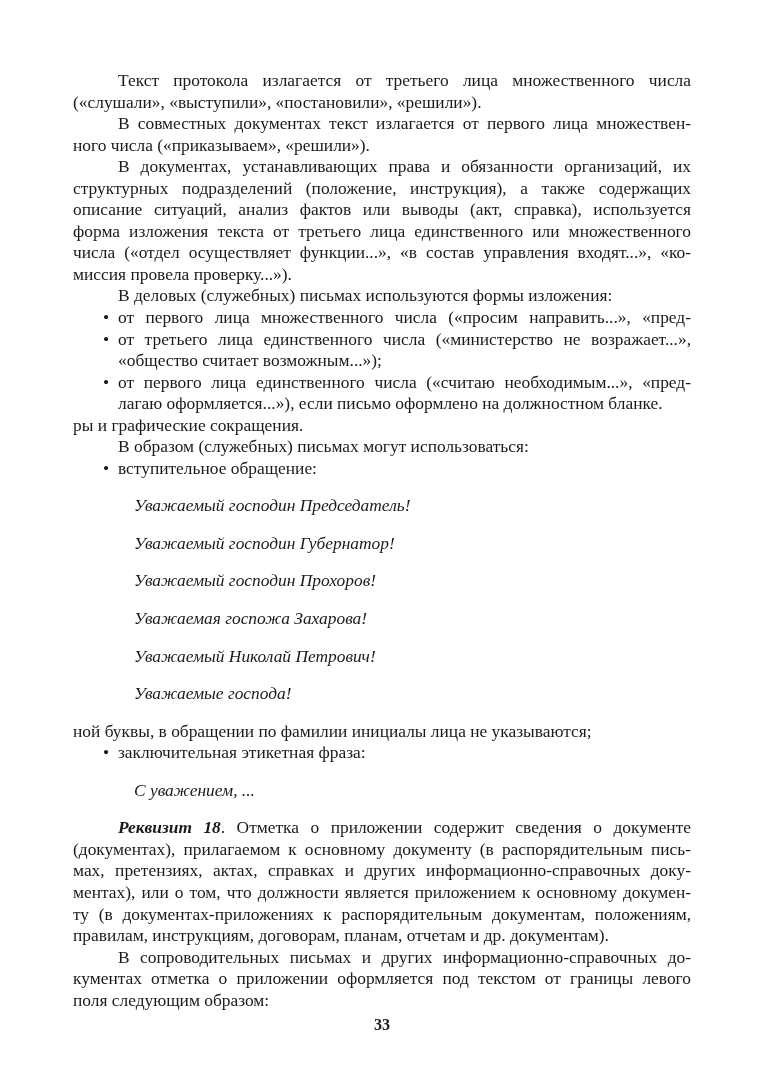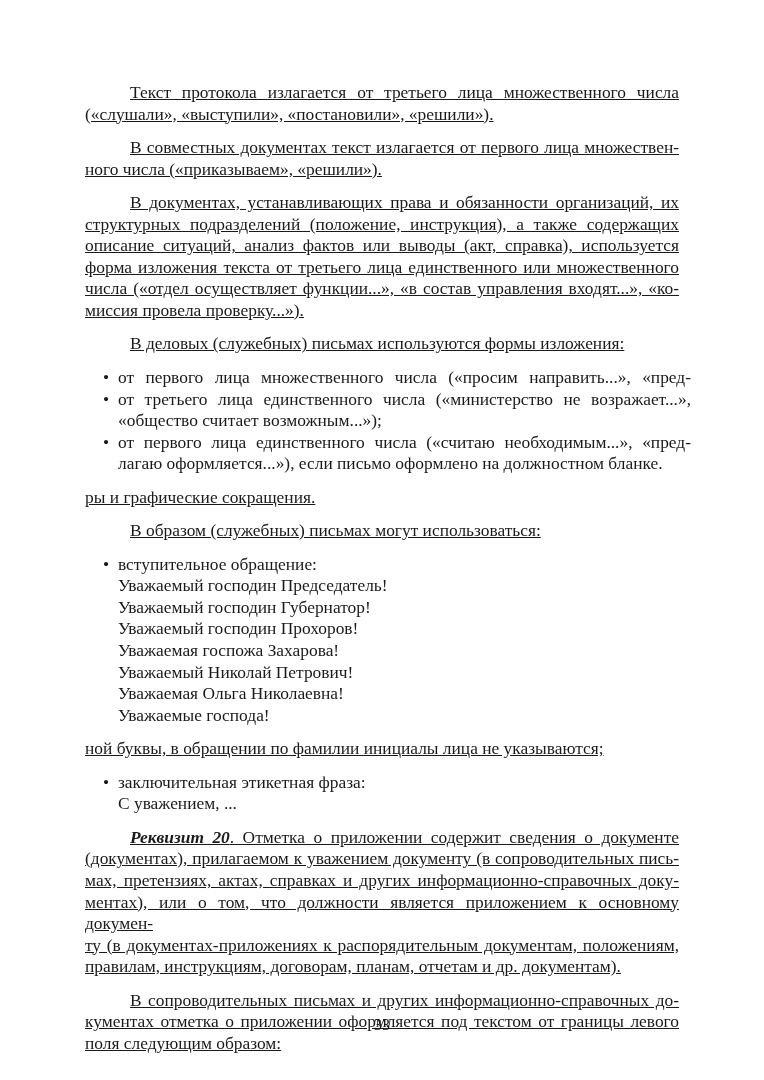--- a/index.html
+++ b/index.html
@@ -2,30 +2,30 @@
 <html><head>
 <meta charset="utf-8">
 <style>
   html, body { margin: 0; padding: 0; background: #ffffff; }
   body { width: 764px; height: 1080px; position: relative; overflow: hidden; }
   .page {
     position: absolute; left: 73px; top: 70px; width: 618px;
     font-family: "Liberation Serif", serif;
     font-size: 17.4px; line-height: 21.55px; color: #1a1a1a;
   }
-  .p { text-align: justify; text-align-last: left; margin: 12px; text-indent: 45px; text-decoration: underline; }
+  .p { text-align: justify; text-align-last: left; margin: 0; text-indent: 45px; }
   .line { display: block; text-align: justify; text-align-last: justify; }
   .line.last { text-align-last: left; }
   .bullet { position: relative; padding-left: 45px; margin: 0; }
   .bullet .dot { position: absolute; left: 30px; top: 0; }
-  .salutation { padding-left: 45px; margin: 0; }
+  .salutation { padding-left: 45px; margin: 16px; font-style: italic; }
   .em { font-weight: bold; font-style: italic; }
   .page-number {
     position: absolute; left: 0; width: 764px; top: 1016px; text-align: center;
-    font-family: "Liberation Serif", serif; font-size: 16px; color: #1a1a1a;
+    font-family: "Liberation Serif", serif; font-size: 16px; color: #1a1a1a; font-weight: bold;
   }
 </style>
 </head>
 <body>
 
 <div class="page">
 
   <div class="p">
     <span class="line">Текст протокола излагается от третьего лица множественного числа</span>
     <span class="line last" style="text-indent:0">(«слушали», «выступили», «постановили», «решили»).</span>
@@ -79,38 +79,37 @@
     <span class="dot">•</span>
     <span class="line last">вступительное обращение:</span>
   </div>
 
   <div>
     <p class="salutation">Уважаемый господин Председатель!</p>
     <p class="salutation">Уважаемый господин Губернатор!</p>
     <p class="salutation">Уважаемый господин Прохоров!</p>
     <p class="salutation">Уважаемая госпожа Захарова!</p>
     <p class="salutation">Уважаемый Николай Петрович!</p>
-    <p class="salutation">Уважаемая Ольга Николаевна!</p>
     <p class="salutation">Уважаемые господа!</p>
   </div>
 
   <div class="p">
     <span class="line last" style="text-indent:0">ной буквы, в обращении по фамилии инициалы лица не указываются;</span>
   </div>
 
   <div class="bullet">
     <span class="dot">•</span>
     <span class="line last">заключительная этикетная фраза:</span>
   </div>
 
   <p class="salutation">С уважением, ...</p>
 
   <div class="p">
-    <span class="line"><span class="em">Реквизит 20</span><span>. Отметка о приложении содержит сведения о документе</span></span>
-    <span class="line" style="text-indent:0">(документах), прилагаемом к уважением документу (в сопроводительных пись-</span>
+    <span class="line"><span class="em">Реквизит 18</span><span>. Отметка о приложении содержит сведения о документе</span></span>
+    <span class="line" style="text-indent:0">(документах), прилагаемом к основному документу (в распорядительным пись-</span>
     <span class="line" style="text-indent:0">мах, претензиях, актах, справках и других информационно-справочных доку-</span>
     <span class="line" style="text-indent:0">ментах), или о том, что должности является приложением к основному докумен-</span>
     <span class="line" style="text-indent:0">ту (в документах-приложениях к распорядительным документам, положениям,</span>
     <span class="line last" style="text-indent:0">правилам, инструкциям, договорам, планам, отчетам и др. документам).</span>
   </div>
 
   <div class="p">
     <span class="line">В сопроводительных письмах и других информационно-справочных до-</span>
     <span class="line" style="text-indent:0">кументах отметка о приложении оформляется под текстом от границы левого</span>
     <span class="line last" style="text-indent:0">поля следующим образом:</span>

